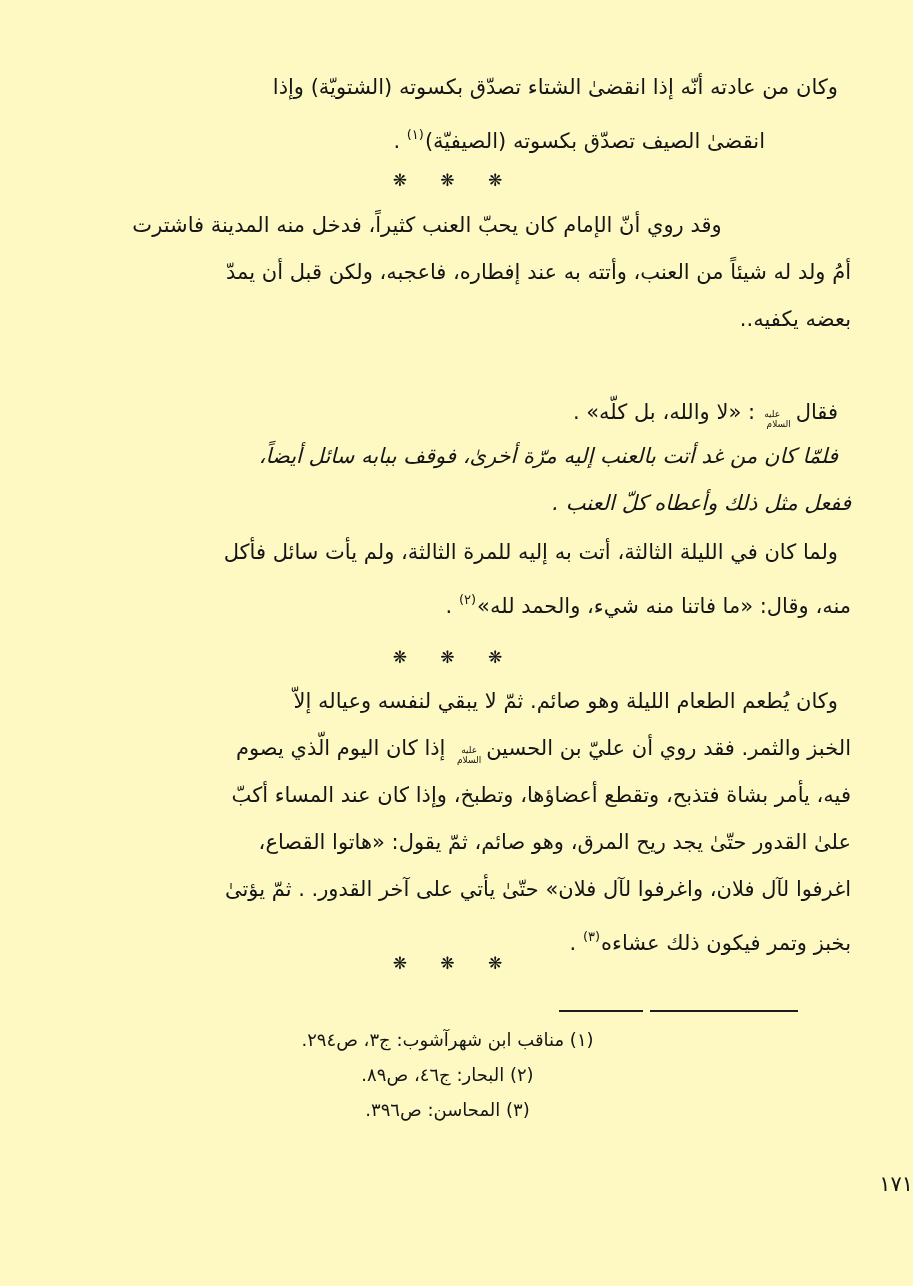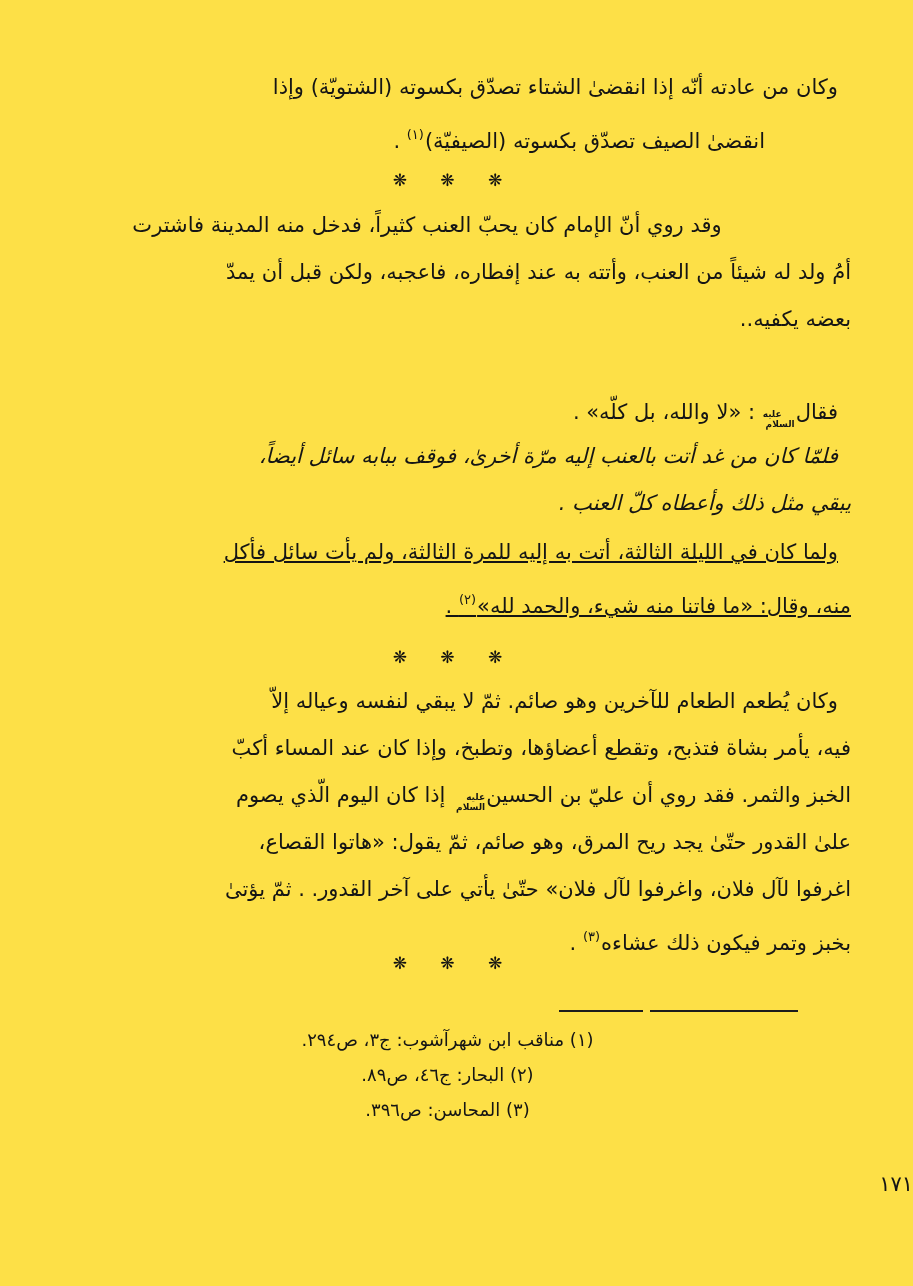--- a/index.html
+++ b/index.html
@@ -4,21 +4,21 @@
 <style>
   html, body {
     margin: 0;
     padding: 0;
     background: #ffffff;
   }
   .page {
     position: relative;
     width: 913px;
     height: 1286px;
-    background: #fde047;
+    background: #fef9c3;
     color: #151515;
     font-family: "DejaVu Sans", sans-serif;
     direction: rtl;
     overflow: hidden;
   }
   .text-block {
     position: absolute;
     right: 62px;
     left: 58px;
     top: 0;
@@ -36,21 +36,21 @@
     white-space: nowrap;
     letter-spacing: 0.2px;
   }
   .bline.first { text-indent: 13px; }
   .bline.first-deep { text-indent: 55px; text-align: center; }
   .bline.pull-right { padding-right: 86px; }
   .p1 { top: 64px; }
   .p2 { top: 202px; }
   .p3 { top: 389px; }
   .p4 { top: 433px; font-style: italic; }
-  .p5 { top: 529px; text-decoration: underline; }
+  .p5 { top: 529px; }
   .p6 { top: 678px; }
   .separator {
     position: absolute;
     right: 0;
     left: 0;
     height: 46px;
     line-height: 46px;
     text-align: center;
     font-size: 17px;
     letter-spacing: 14px;
@@ -64,24 +64,24 @@
     font-size: 13px;
     vertical-align: 9px;
     letter-spacing: 0;
     margin-right: 1px;
   }
   .hon {
     display: inline-block;
     width: 32px;
     font-size: 9px;
     line-height: 1.1;
+    text-align: center;
     vertical-align: -8px;
     white-space: normal;
     margin: 0 1px;
-    font-weight: bold;
   }
   .footnote-divider {
     position: absolute;
     top: 1010px;
     right: 115px;
     width: 239px;
     height: 2px;
     display: flex;
     gap: 7px;
     direction: rtl;
@@ -129,34 +129,34 @@
       <div class="bline">أمُ ولد له شيئاً من العنب، وأتته به عند إفطاره، فاعجبه، ولكن قبل أن يمدّ</div>
       <div class="bline">بعضه يكفيه..</div>
     </div>
 
     <div class="para p3">
       <div class="bline first"><span>فقال</span><span class="hon">عليه السلام</span><span> : «لا والله، بل كلّه» .</span></div>
     </div>
 
     <div class="para p4">
       <div class="bline first">فلمّا كان من غد أتت بالعنب إليه مرّة أخرىٰ، فوقف ببابه سائل أيضاً،</div>
-      <div class="bline">يبقي مثل ذلك وأعطاه كلّ العنب .</div>
+      <div class="bline">ففعل مثل ذلك وأعطاه كلّ العنب .</div>
     </div>
 
     <div class="para p5">
       <div class="bline first">ولما كان في الليلة الثالثة، أتت به إليه للمرة الثالثة، ولم يأت سائل فأكل</div>
       <div class="bline"><span>منه، وقال: «ما فاتنا منه شيء، والحمد لله»</span><span class="fnmark">(٢)</span><span> .</span></div>
     </div>
 
     <div class="separator sep2"><span>❋ ❋ ❋</span></div>
 
     <div class="para p6">
-      <div class="bline first">وكان يُطعم الطعام للآخرين وهو صائم. ثمّ لا يبقي لنفسه وعياله إلاّ</div>
+      <div class="bline first">وكان يُطعم الطعام الليلة وهو صائم. ثمّ لا يبقي لنفسه وعياله إلاّ</div>
+      <div class="bline"><span>الخبز والثمر. فقد روي أن عليّ بن الحسين</span><span class="hon">عليه السلام</span><span> إذا كان اليوم الّذي يصوم</span></div>
       <div class="bline">فيه، يأمر بشاة فتذبح، وتقطع أعضاؤها، وتطبخ، وإذا كان عند المساء أكبّ</div>
-      <div class="bline"><span>الخبز والثمر. فقد روي أن عليّ بن الحسين</span><span class="hon">عليه السلام</span><span> إذا كان اليوم الّذي يصوم</span></div>
       <div class="bline">علىٰ القدور حتّىٰ يجد ريح المرق، وهو صائم، ثمّ يقول: «هاتوا القصاع،</div>
       <div class="bline">اغرفوا لآل فلان، واغرفوا لآل فلان» حتّىٰ يأتي على آخر القدور. . ثمّ يؤتىٰ</div>
       <div class="bline"><span>بخبز وتمر فيكون ذلك عشاءه</span><span class="fnmark">(٣)</span><span> .</span></div>
     </div>
 
     <div class="separator sep3"><span>❋ ❋ ❋</span></div>
   </div>
 
   <div class="footnote-divider">
     <div class="seg a"></div>

